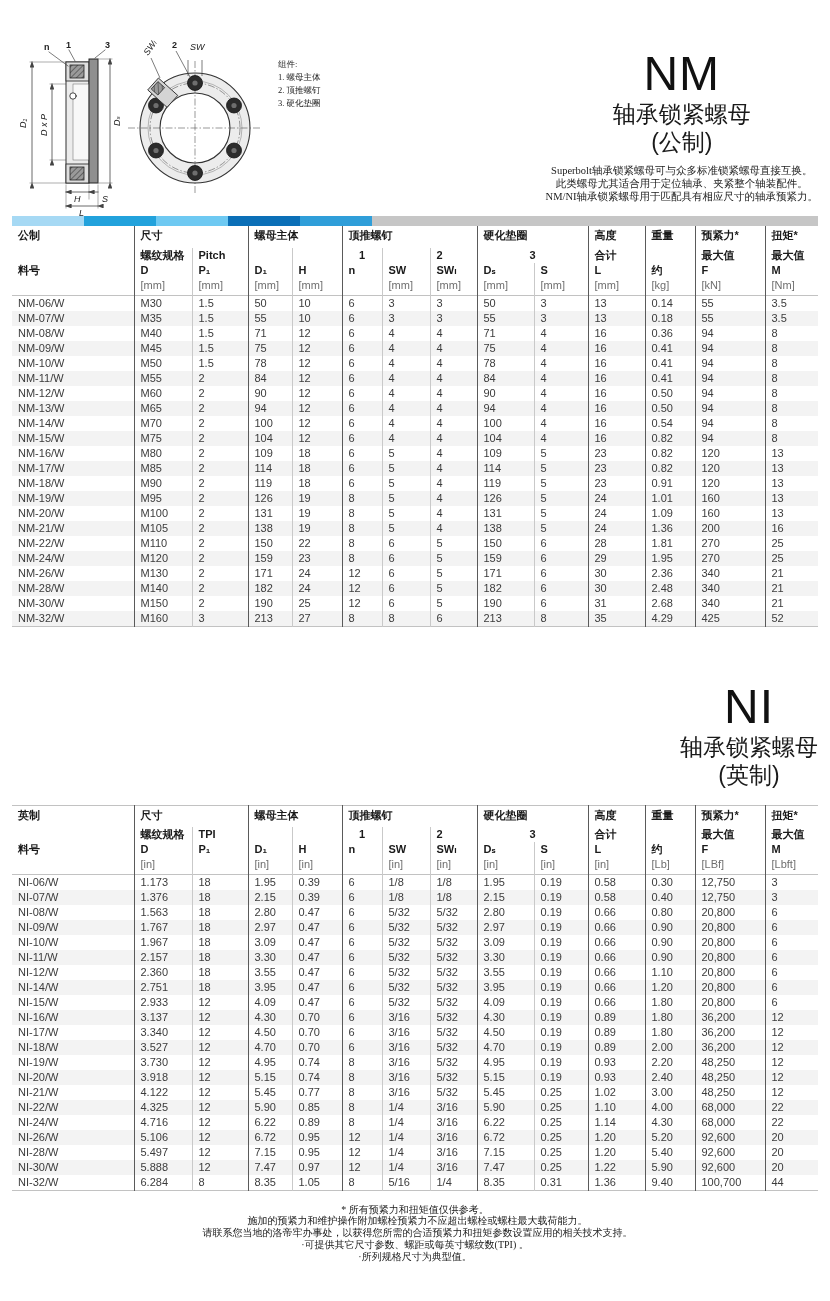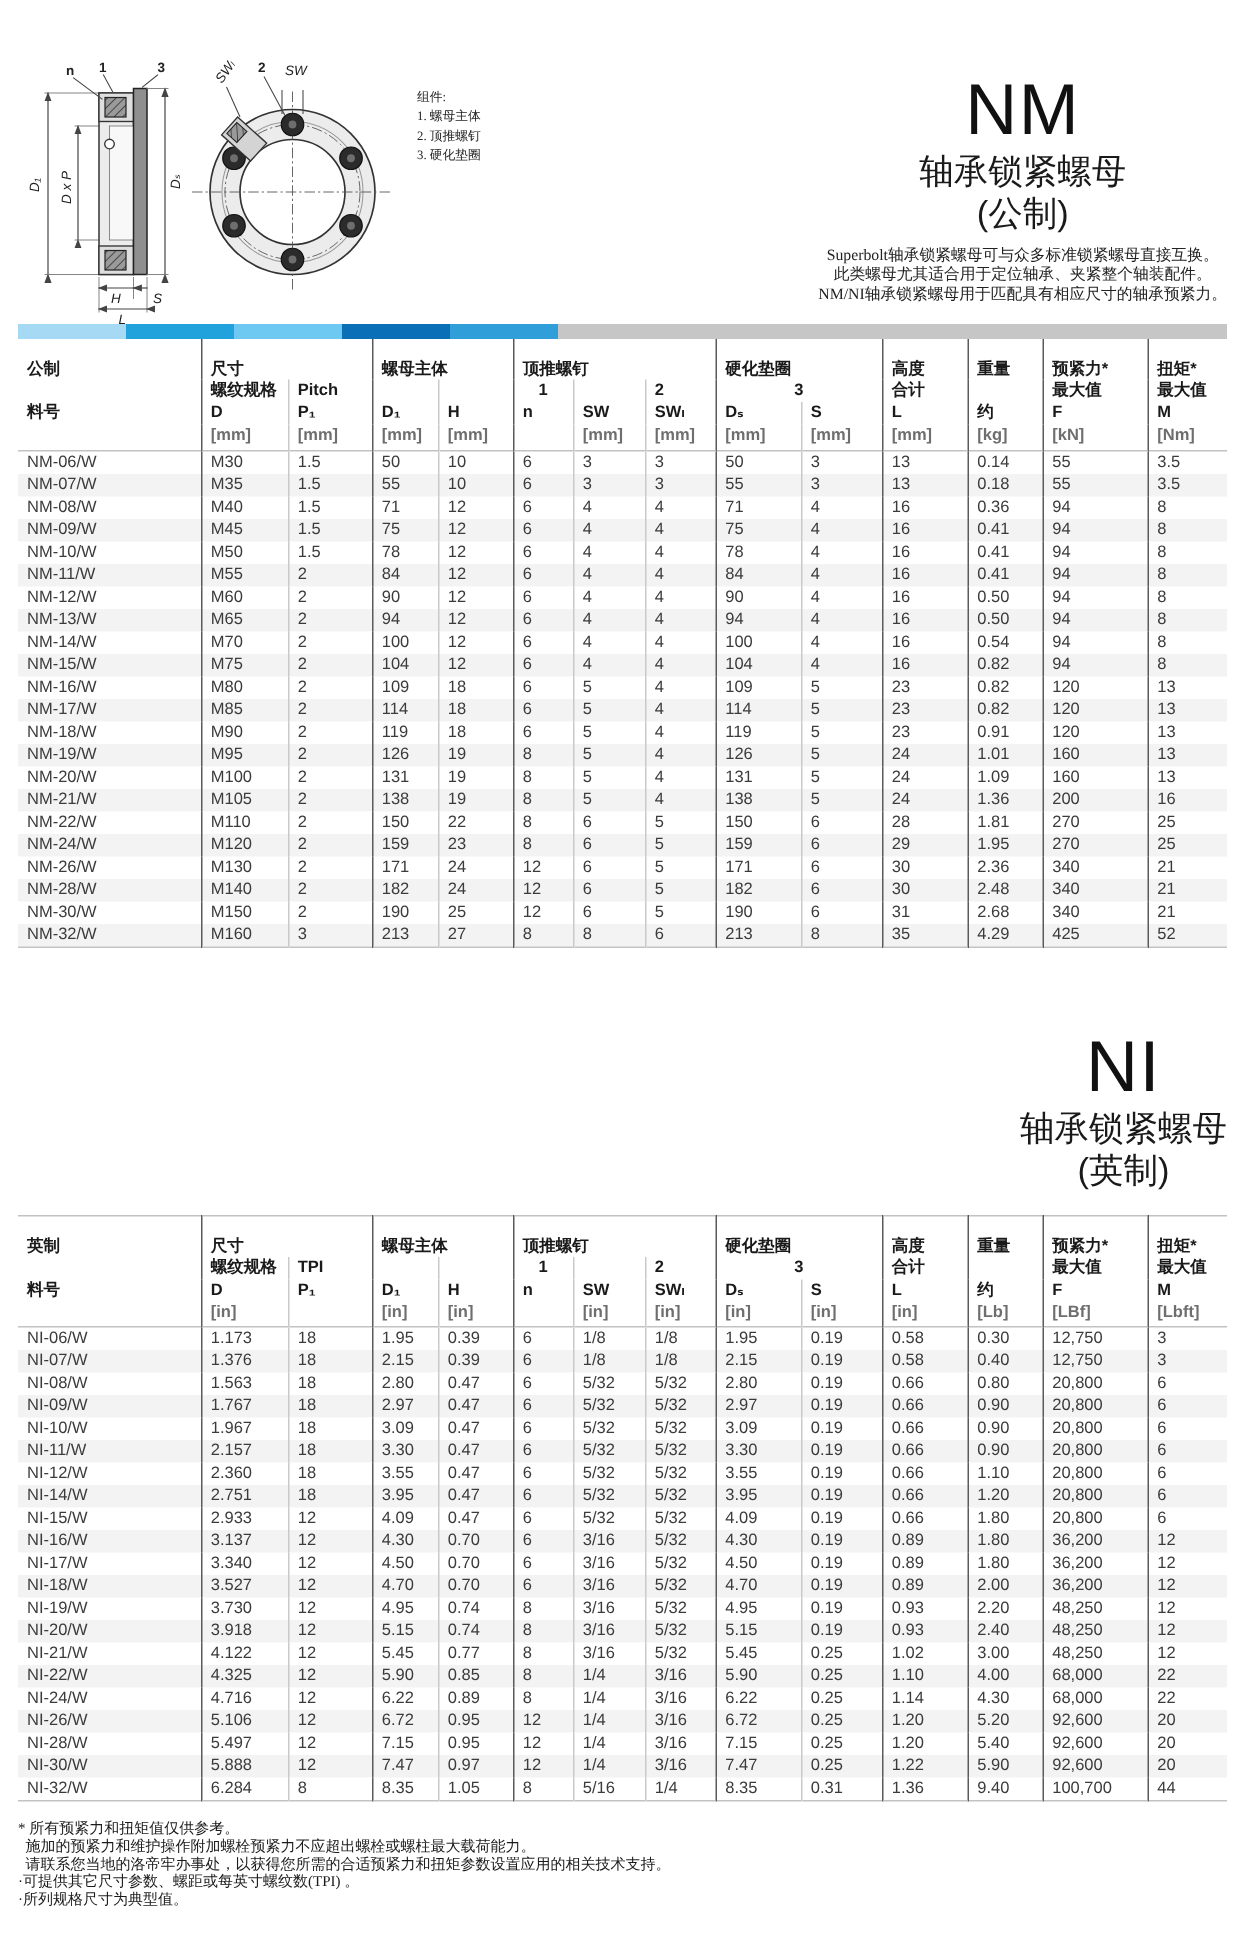--- a/index.html
+++ b/index.html
@@ -28,37 +28,37 @@
   
   table.tbl { width:806px; margin:0 12px; border-collapse:collapse; table-layout:fixed;
     font-size:11px; border-bottom:1px solid #c2c2c2; }
   table.tbl.topline { border-top:1px solid #c2c2c2; }
   col.c0{width:122px} col.c1{width:58px} col.c2{width:56px} col.c3{width:44px}
   col.c4{width:50px} col.c5{width:40px} col.c6{width:48px} col.c7{width:47px}
   col.c8{width:57px} col.c9{width:54px} col.c10{width:57px} col.c11{width:50px}
   col.c12{width:70px} col.c13{width:53px}
   thead th { text-align:left; font-weight:bold; vertical-align:top;
     padding:0 0 0 6px; line-height:14px; color:#1a1a1a; white-space:nowrap; }
-  thead tr.h1 th { padding-top:13px; height:22px; }
+  thead tr.h1 th { padding-top:2px; height:22px; }
   thead tr.h2 th { height:15px; }
   thead tr.h3 th { height:15px; }
-  thead tr.h4 th { height:17px; font-weight:bold; color:#6e6e6e; }
+  thead tr.h4 th { height:17px; font-weight:normal; color:#6e6e6e; }
   thead { border-bottom:1px solid #c2c2c2; }
   td { height:15px; line-height:15px; padding:0 0 0 6px; color:#3b3b3b; white-space:nowrap; }
   tbody tr:nth-child(even) { background:#f3f3f3; }
   .bd { border-left:1px solid #5a5a5a; }
   .bl { border-left:1px solid #c9c9c9; }
   th.ctr { text-align:center; padding-left:0; }
   
   .ni-spacer { position:relative; height:178px; }
   .ni-spacer .title-block { top:56px;margin-left:44px; }
   
   .footnotes { margin:13px 12px 0 12px;
     font-family:"Liberation Serif","DejaVu Serif",serif;
-    font-size:10px; line-height:11.8px; color:#1a1a1a; }
+    font-size:10px; line-height:11.8px; color:#1a1a1a;text-align:center; }
   .footnotes .ind { padding-left:5px; }
   
   svg text { font-family:"Liberation Sans","DejaVu Sans",sans-serif; fill:#222; }
   .dimtxt { font-size:9px; font-style:italic; }
   .callout { font-size:9px; font-weight:bold; }
 </style>
 </head>
 <body>
 
 <div class="top-section">

